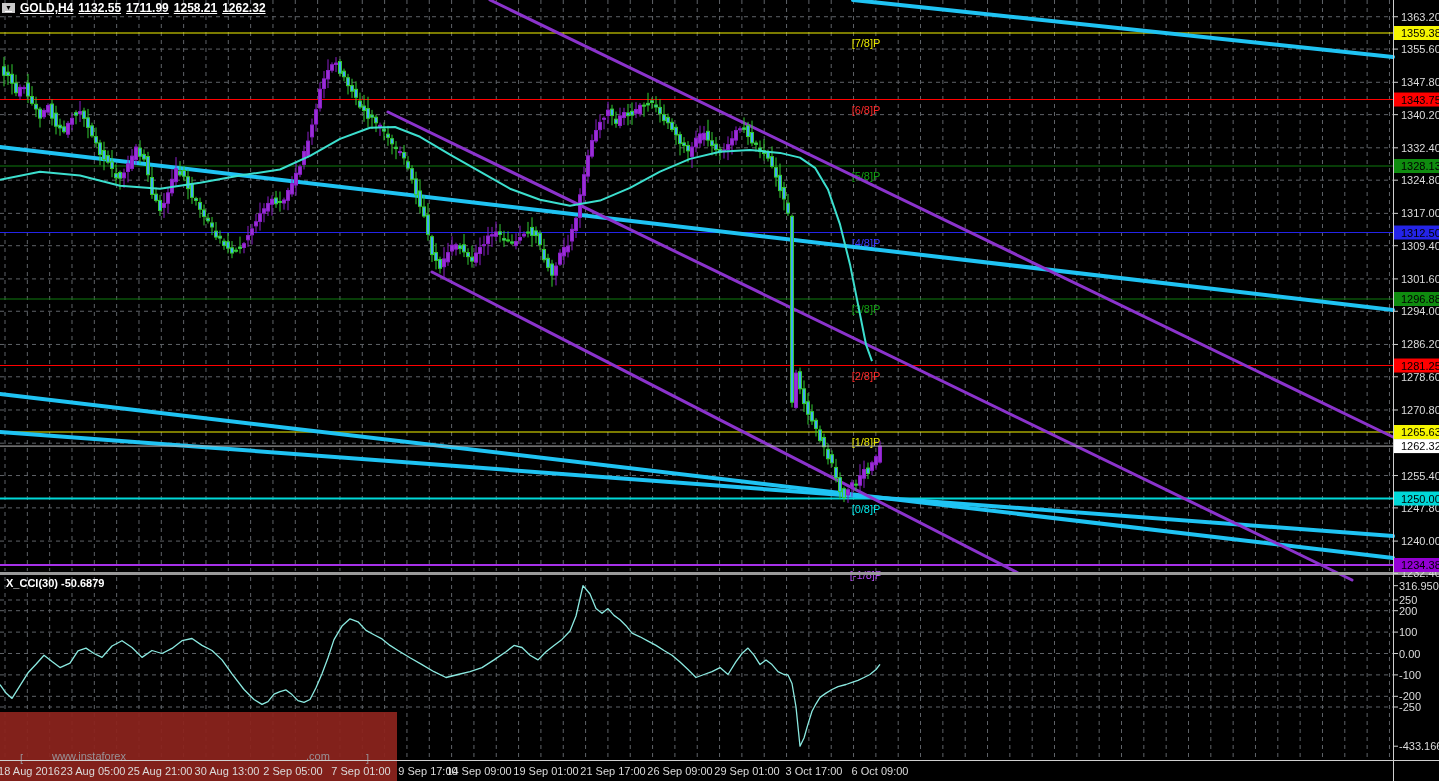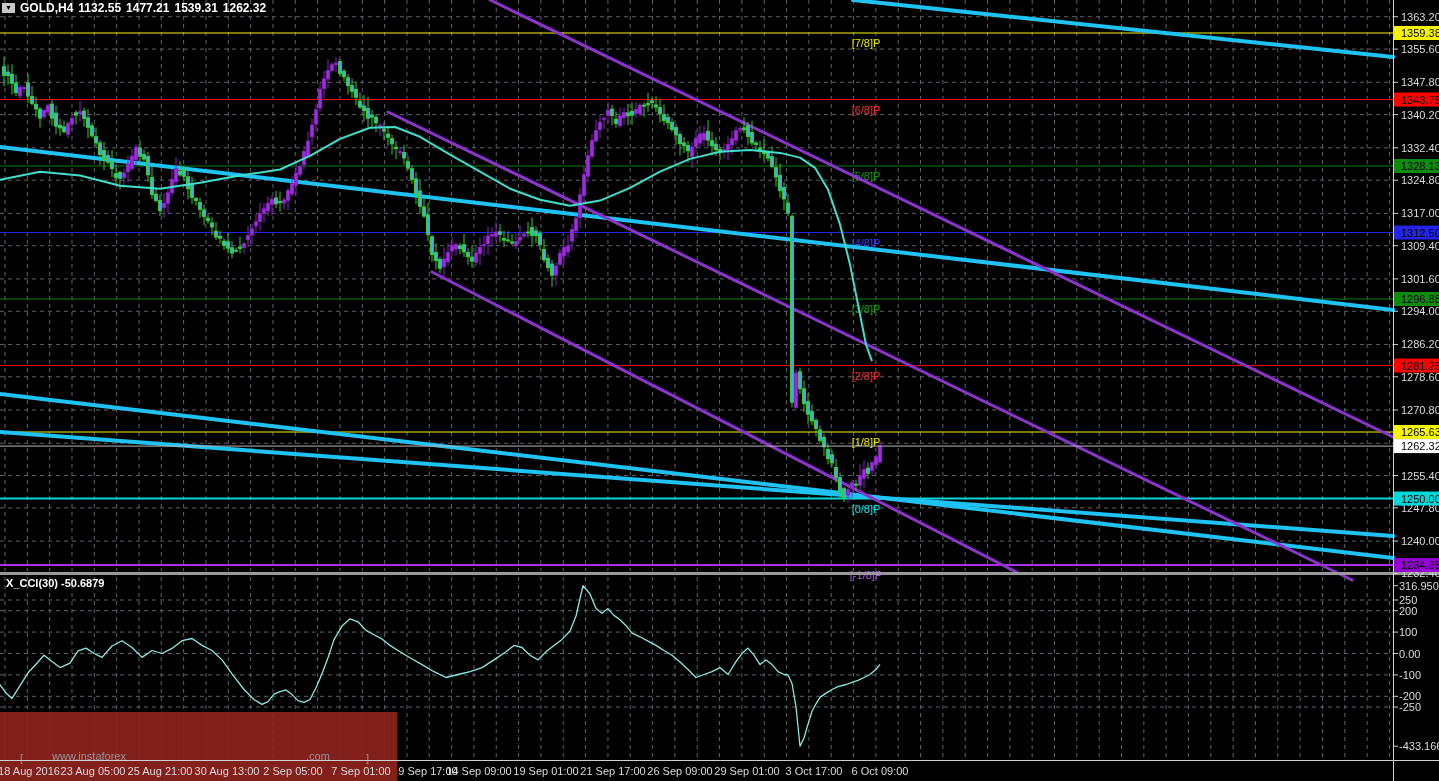--- a/index.html
+++ b/index.html
@@ -1,20 +1,20 @@
 <!DOCTYPE html>
 <html><head>
 <meta charset="utf-8">
 <style>
   html,body{margin:0;padding:0;background:#000;}
   body{width:1439px;height:781px;overflow:hidden;position:relative;font-family:"Liberation Sans",sans-serif;}
   #chart{position:absolute;left:0;top:0;}
   #chart text{font-family:"Liberation Sans",sans-serif;font-size:11px;}
   .ohlc-bar{position:absolute;top:1px;left:2px;display:flex;gap:5px;align-items:center;
-    font:600 12px "Liberation Sans",sans-serif;color:#fff;z-index:5;}
+    font:600 12px "Liberation Sans",sans-serif;color:#fff;z-index:5;text-decoration:underline;}
   .tri-box{width:13px;height:10px;background:#c8c8c8;color:#000;font-size:7px;line-height:10px;
     text-align:center;cursor:pointer;}
   .cci-label{position:absolute;top:577px;left:6px;font:600 11px "Liberation Sans",sans-serif;
     color:#fff;z-index:5;text-align:right;}
 </style>
 </head>
 <body>
 
 <svg id="chart" width="1439" height="781">
     <g>
@@ -755,18 +755,18 @@
       <text x="880" y="775" text-anchor="middle" fill="#DBDBDB">6 Oct 09:00</text>
     </g>
   </svg>
 
 <div class="ohlc-bar">
   <div class="tri-box">
     <span>▼</span>
   </div>
   <span>GOLD,H4</span>
   <span>1132.55</span>
-  <span>1477.21</span>
-  <span>1539.31</span>
+  <span>1711.99</span>
+  <span>1258.21</span>
   <span>1262.32</span>
 </div>
 
 <div class="cci-label">X_CCI(30) -50.6879</div>
 
 </body></html>

